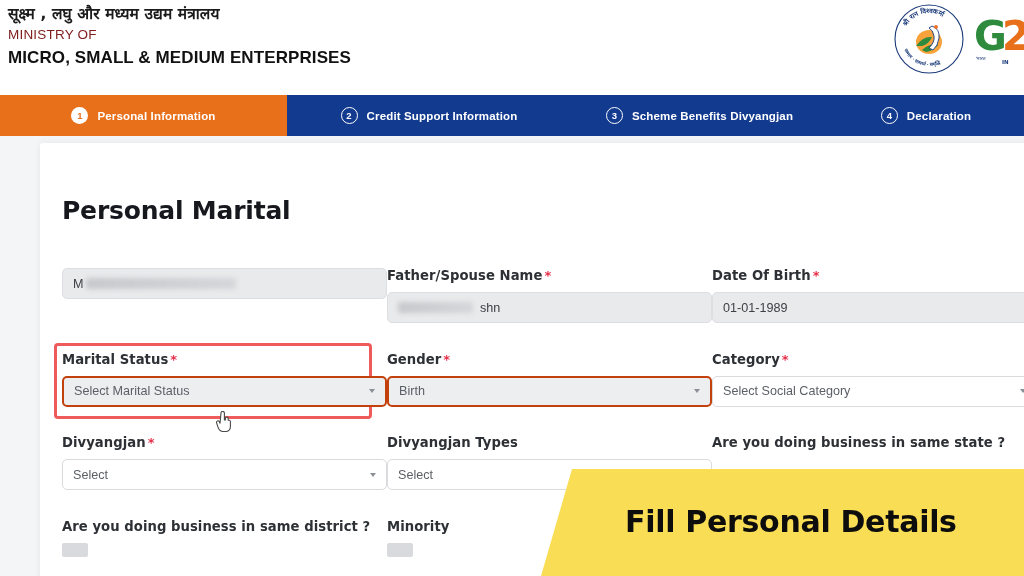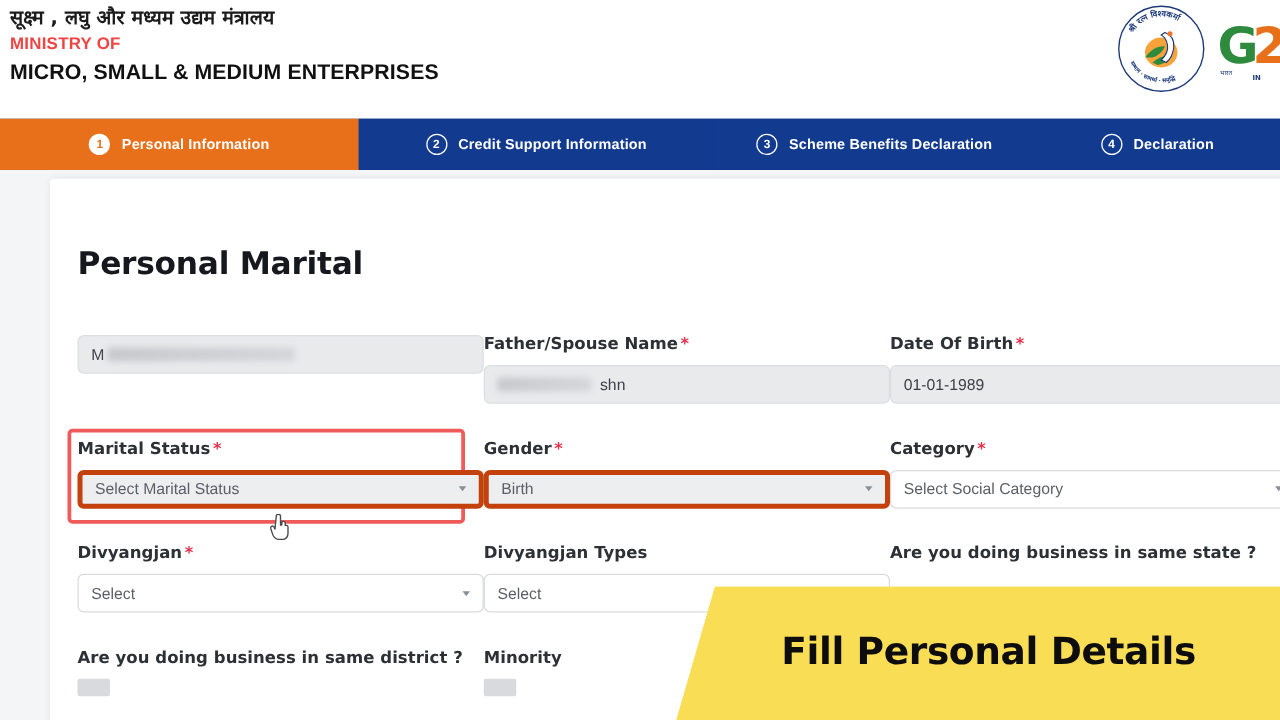--- a/index.html
+++ b/index.html
@@ -16,21 +16,21 @@
     position:absolute; left:0; top:0; width:1024px; height:95px;
     background:#ffffff;
   }
   .brand { position:absolute; left:8px; top:4px; }
   .brand-hi {
     font-size:15.5px; font-weight:700; color:#1b1b1b;
     letter-spacing:.1px; line-height:20px;
     font-family:"DejaVu Sans", sans-serif;
   }
   .brand-min {
-    font-size:13.5px; font-weight:700; color:#ef4444;
+    font-size:13.5px; font-weight:400; color:#7f1d1d;
     line-height:20px; letter-spacing:.2px; margin-top:1px;
   }
   .brand-main {
     font-size:17px; font-weight:800; color:#111111;
     line-height:20px; letter-spacing:.1px; margin-top:3px;
   }
 
   .logos { position:absolute; right:0px; top:2px; display:flex; align-items:center; gap:6px; }
   .emblem { position:relative; width:74px; height:74px; }
   .g20 { position:relative; width:52px; height:70px; overflow:hidden; }
@@ -81,21 +81,21 @@
     letter-spacing:.05px; display:block; margin-bottom:9px;
     font-family:"DejaVu Sans", sans-serif;
   }
   .req { color:#e6304a; font-size:13px; margin-left:2px; }
   .ctrl {
     position:relative; height:31px; border-radius:5px;
     display:flex; align-items:center; padding:0 10px;
     font-size:12.6px; color:#5b5f66;
   }
   .ctrl.filled { background:#e9eaec; border:1px solid #dcdee1; color:#3d4046; }
-  .ctrl.grey-sel { background:#eceef0; border:4px solid #c2410c; }
+  .ctrl.grey-sel { background:#eceef0; border:2px solid #c2410c; }
   .ctrl.white-sel { background:#ffffff; border:1px solid #d9dbdf; }
   .caret {
     position:absolute; right:10px; top:50%; transform:translateY(-50%);
     width:0; height:0; border-left:3.6px solid transparent;
     border-right:3.6px solid transparent; border-top:4.6px solid #8b9097;
   }
   .blur {
     display:inline-block; height:11px; border-radius:2px;
     background:linear-gradient(90deg,#c6c8cc,#d4d6da);
     filter:blur(2.4px); vertical-align:middle;
@@ -171,21 +171,21 @@
     <div class="tab t1">
       <span class="num">1</span>
       <span>Personal Information</span>
     </div>
     <div class="tab t2">
       <span class="num">2</span>
       <span>Credit Support Information</span>
     </div>
     <div class="tab t3">
       <span class="num">3</span>
-      <span>Scheme Benefits Declaration</span>
+      <span>Scheme Benefits Divyangjan</span>
     </div>
     <div class="tab t4">
       <span class="num">4</span>
       <span>Declaration</span>
     </div>
   </div>
 
   <div class="card">
     <div class="page-title">Personal Marital</div>
 

